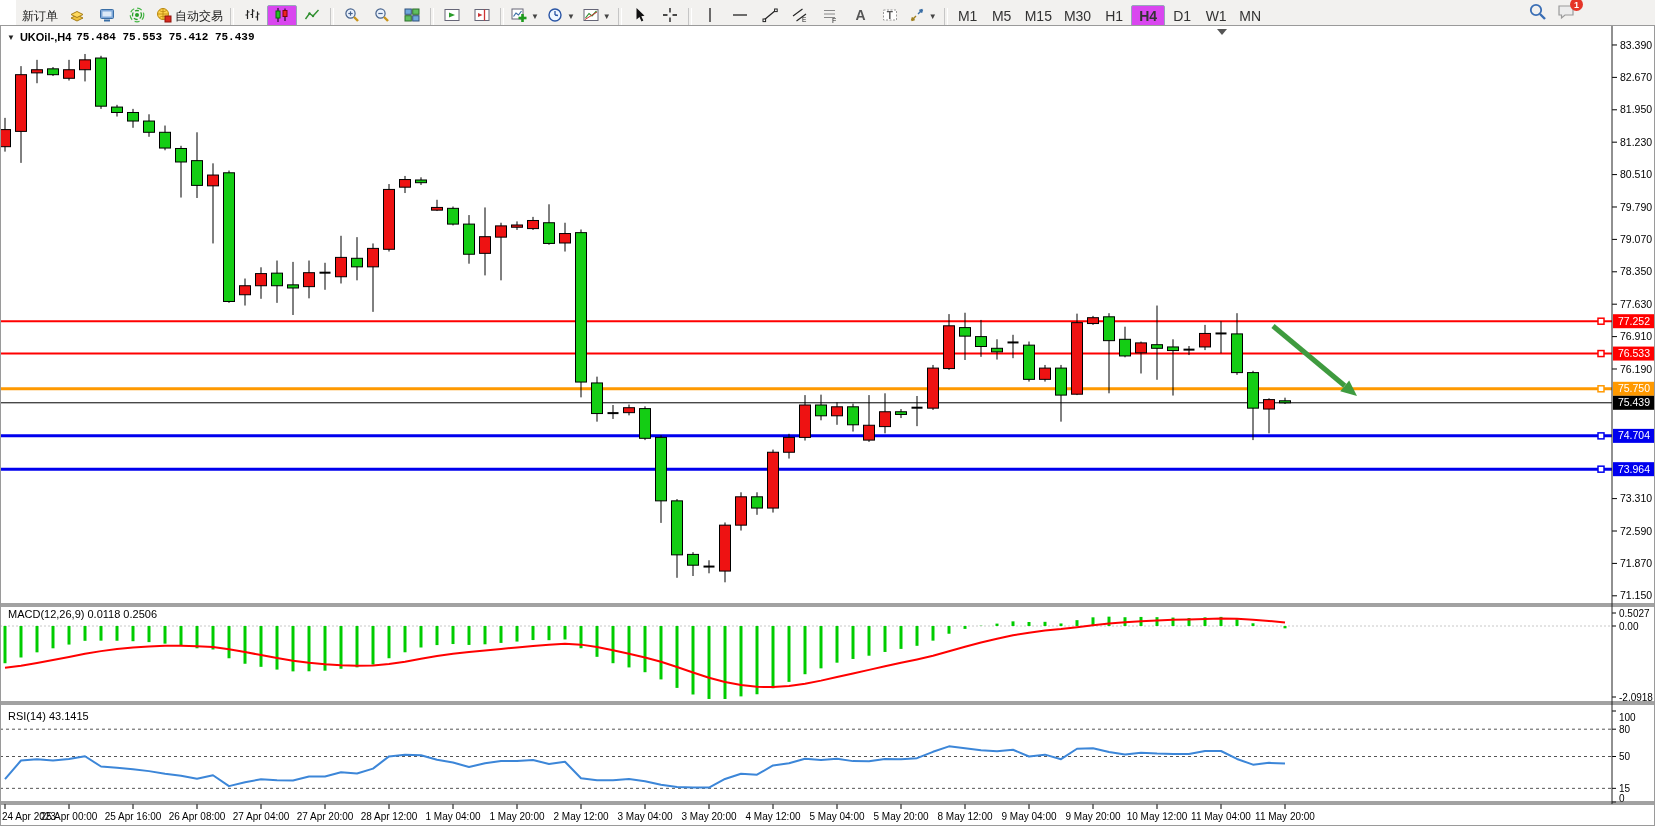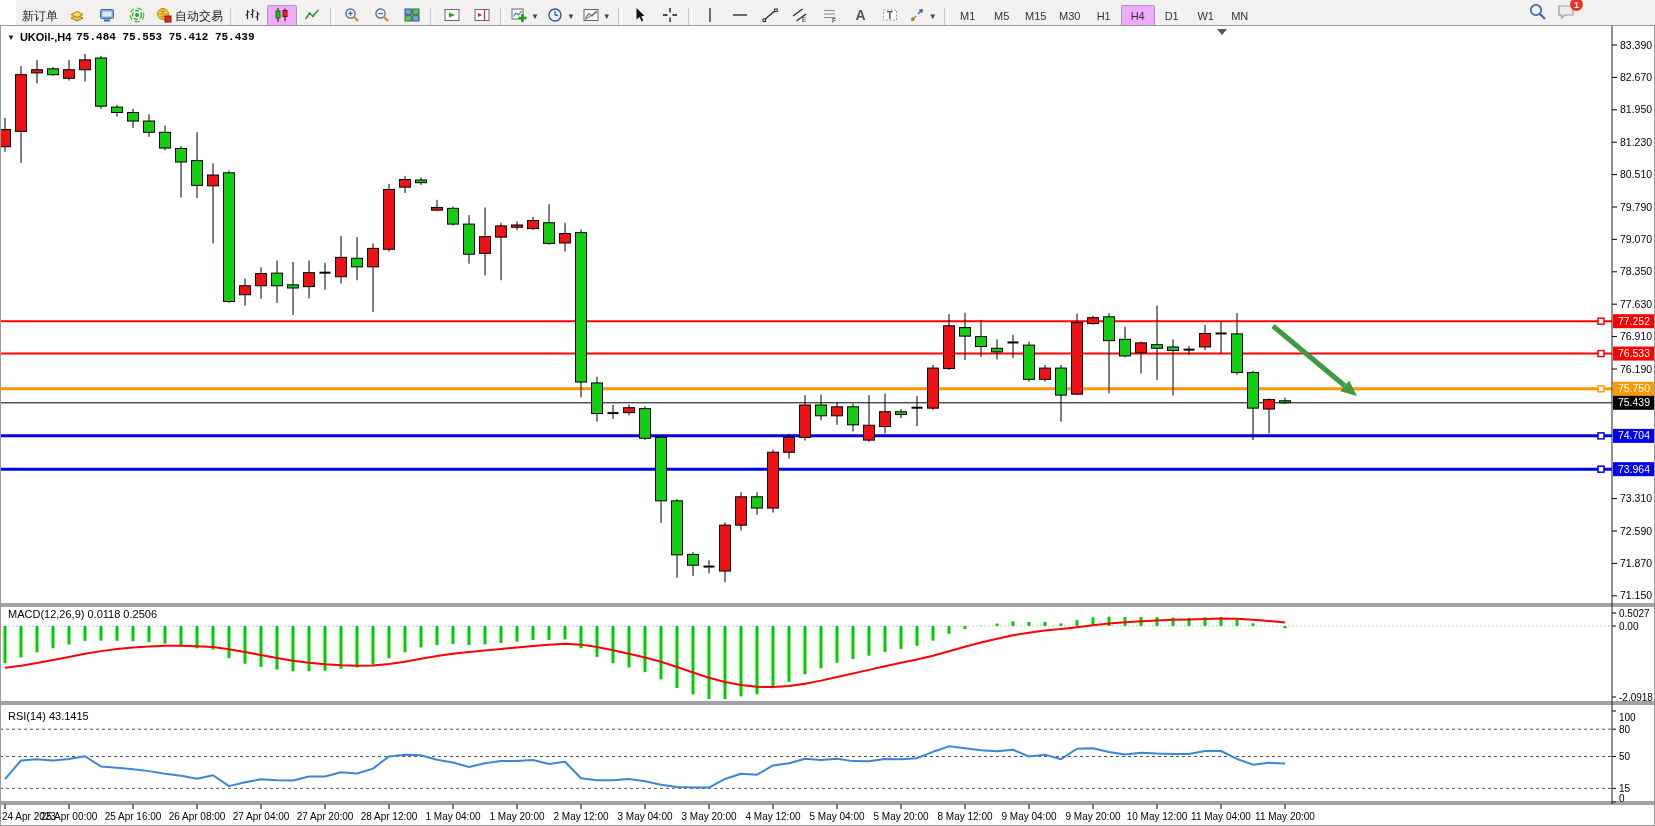--- a/index.html
+++ b/index.html
@@ -1,24 +1,24 @@
 <!DOCTYPE html>
 <html><head>
 <meta charset="utf-8">
 <style>
   html,body{margin:0;padding:0;width:1655px;height:826px;overflow:hidden;background:#fff;
     font-family:"Liberation Sans",sans-serif;}
   #toolbar{position:absolute;left:16px;top:0;width:1655px;height:25px;background:#f2f1ef;
     border-bottom:1px solid #b8b8b8;display:flex;align-items:center;padding:16px 2px;box-sizing:border-box;}
   .tb-item{height:21px;display:flex;align-items:center;justify-content:center;gap:3px;
     padding:0 3px;min-width:22px;border:1px solid transparent;border-radius:2px;font-size:12px;color:#1a1a1a;cursor:default;}
-  .tb-item.active{background:#f0abfc;border-color:#97a5b8;}
+  .tb-item.active{background:#d946ef;border-color:#97a5b8;font-weight:bold;}
   .tb-item .dd{font-size:8px;color:#444;margin-left:1px;}
   .tb-sep{width:2px;height:17px;margin:0 3px;border-left:1px solid #c6c6c6;border-right:1px solid #fff;}
-  .tf-btn{font-size:11px;color:#333;padding:0 5px;}
+  .tf-btn{font-size:14px;color:#333;padding:0 5px;}
   .tb-right{position:absolute;right:95px;top:2px;display:flex;align-items:center;gap:8px;}
   .badge{position:absolute;top:-4px;right:-7px;background:#e53528;color:#fff;border-radius:50%;
     width:13px;height:13px;font-size:9px;font-weight:bold;display:flex;align-items:center;justify-content:center;}
   #chartwrap{position:absolute;left:0;top:25px;width:1655px;height:705px;text-decoration:underline;}
   #title-overlay{position:absolute;left:7px;top:31px;font-size:11px;font-weight:bold;color:#000;z-index:5;
     display:flex;align-items:center;gap:5px;}
   #title-overlay .tri{font-size:8px;color:#222;}
   svg text{font-family:"Liberation Sans",sans-serif;}
 </style>
 </head>

